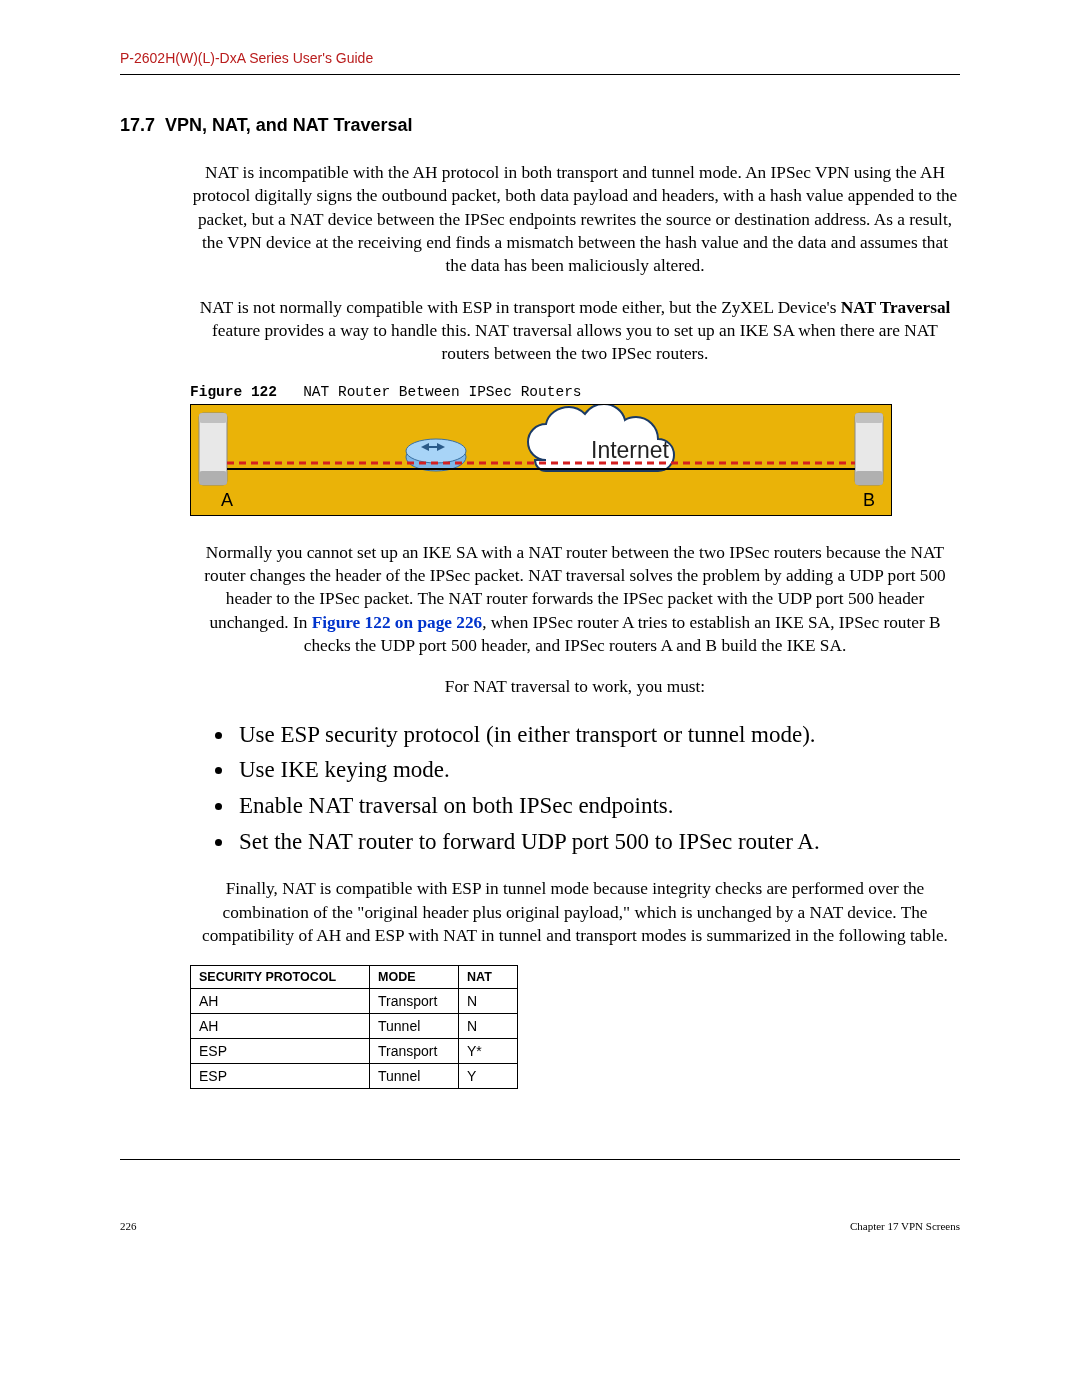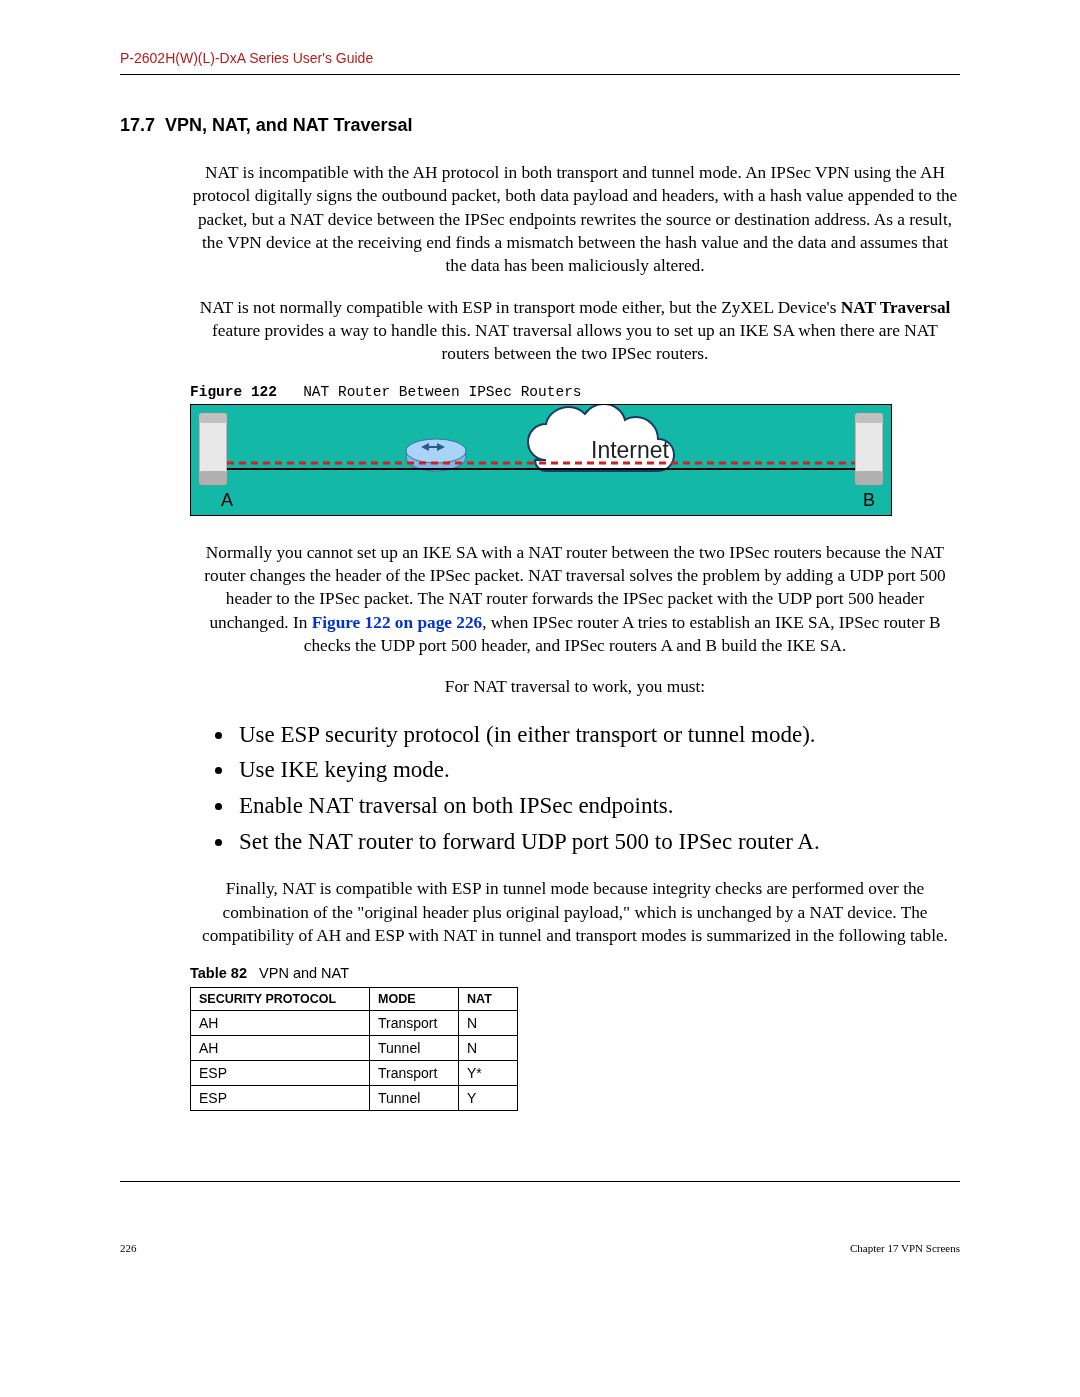--- a/index.html
+++ b/index.html
@@ -54,21 +54,21 @@
     margin: 10px 0 6px 0;
     padding-left: 70px;
   }
   .table-caption .flabel { font-weight: bold; }
   .figure-box {
     margin: 0 0 25px 70px;
     border: 1px solid #000;
     width: 700px;
     height: 110px;
     position: relative;
-    background: #14b8a6;
+    background: #eab308;
   }
   .figure-box svg {
     position: absolute;
     top: 0; left:0;
   }
   .fig-label-a, .fig-label-b {
     position: absolute;
     bottom: 4px;
     font-family: Arial, Helvetica, sans-serif;
     font-size: 18px;
@@ -196,23 +196,20 @@
 
   <ul class="req-list">
     <li>Use ESP security protocol (in either transport or tunnel mode).</li>
     <li>Use IKE keying mode.</li>
     <li>Enable NAT traversal on both IPSec endpoints.</li>
     <li>Set the NAT router to forward UDP port 500 to IPSec router A.</li>
   </ul>
 
   <p class="body-para">Finally, NAT is compatible with ESP in tunnel mode because integrity checks are performed over the combination of the "original header plus original payload," which is unchanged by a NAT device. The compatibility of AH and ESP with NAT in tunnel and transport modes is summarized in the following table.</p>
 
-  <div class="table-caption">
-    <span class="flabel">Table 82</span>&nbsp;&nbsp;&nbsp;<span>VPN and NAT</span>
-  </div>
 
   <table class="vpn-table">
     <thead>
       <tr>
         <th class="col1">SECURITY PROTOCOL</th>
         <th class="col2">MODE</th>
         <th class="col3">NAT</th>
       </tr>
     </thead>
     <tbody>

